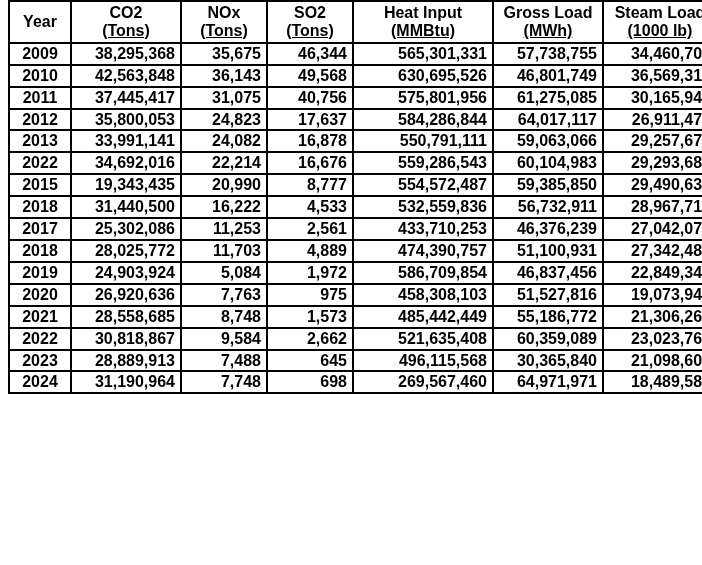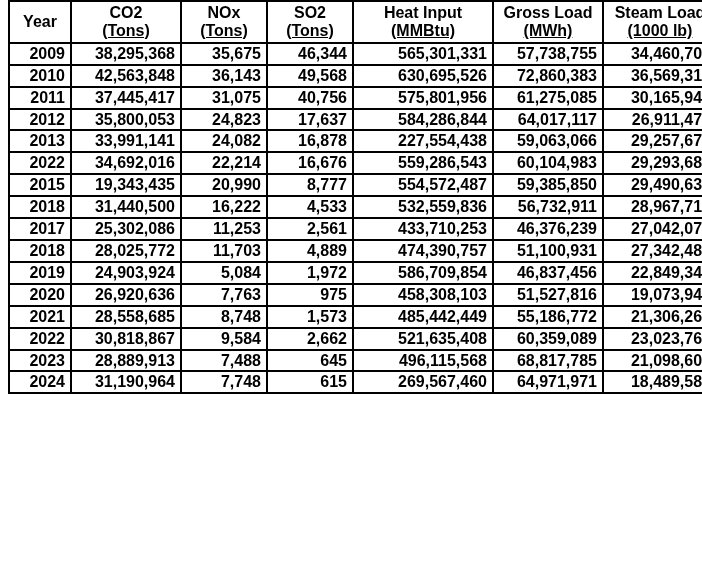--- a/index.html
+++ b/index.html
@@ -44,21 +44,21 @@
   }
   th.year-head {
     text-align: left;
     vertical-align: bottom;
     padding-left: 6px;
     padding-bottom: 1px;
   }
   .head-line1 { display: block; }
   .head-line2 { display: block; text-decoration: underline; }
   td.year-cell {
-    text-align: right;
+    text-align: center;
     padding-left: 6px;
     font-size: 16px;
   }
   td.num {
     text-align: right;
     padding-right: 6px;
     font-size: 16px;
   }
   col.c-year   { width: 62px; }
   col.c-co2    { width: 110px; }
@@ -122,21 +122,21 @@
           <td class="num">565,301,331</td>
           <td class="num">57,738,755</td>
           <td class="num">34,460,702</td>
         </tr>
         <tr>
           <td class="year-cell">2010</td>
           <td class="num">42,563,848</td>
           <td class="num">36,143</td>
           <td class="num">49,568</td>
           <td class="num">630,695,526</td>
-          <td class="num">72,860,383</td>
+          <td class="num">46,801,749</td>
           <td class="num">36,569,316</td>
         </tr>
         <tr>
           <td class="year-cell">2011</td>
           <td class="num">37,445,417</td>
           <td class="num">31,075</td>
           <td class="num">40,756</td>
           <td class="num">575,801,956</td>
           <td class="num">61,275,085</td>
           <td class="num">30,165,946</td>
@@ -148,21 +148,21 @@
           <td class="num">17,637</td>
           <td class="num">584,286,844</td>
           <td class="num">64,017,117</td>
           <td class="num">26,911,472</td>
         </tr>
         <tr>
           <td class="year-cell">2013</td>
           <td class="num">33,991,141</td>
           <td class="num">24,082</td>
           <td class="num">16,878</td>
-          <td class="num">227,554,438</td>
+          <td class="num">550,791,111</td>
           <td class="num">59,063,066</td>
           <td class="num">29,257,671</td>
         </tr>
         <tr>
           <td class="year-cell">2022</td>
           <td class="num">34,692,016</td>
           <td class="num">22,214</td>
           <td class="num">16,676</td>
           <td class="num">559,286,543</td>
           <td class="num">60,104,983</td>
@@ -239,27 +239,27 @@
           <td class="num">521,635,408</td>
           <td class="num">60,359,089</td>
           <td class="num">23,023,764</td>
         </tr>
         <tr>
           <td class="year-cell">2023</td>
           <td class="num">28,889,913</td>
           <td class="num">7,488</td>
           <td class="num">645</td>
           <td class="num">496,115,568</td>
-          <td class="num">68,817,785</td>
+          <td class="num">30,365,840</td>
           <td class="num">21,098,603</td>
         </tr>
         <tr>
           <td class="year-cell">2024</td>
           <td class="num">31,190,964</td>
           <td class="num">7,748</td>
-          <td class="num">615</td>
+          <td class="num">698</td>
           <td class="num">269,567,460</td>
           <td class="num">64,971,971</td>
           <td class="num">18,489,585</td>
         </tr>
       </tbody>
   </table>
 </div>
 
 </body></html>

